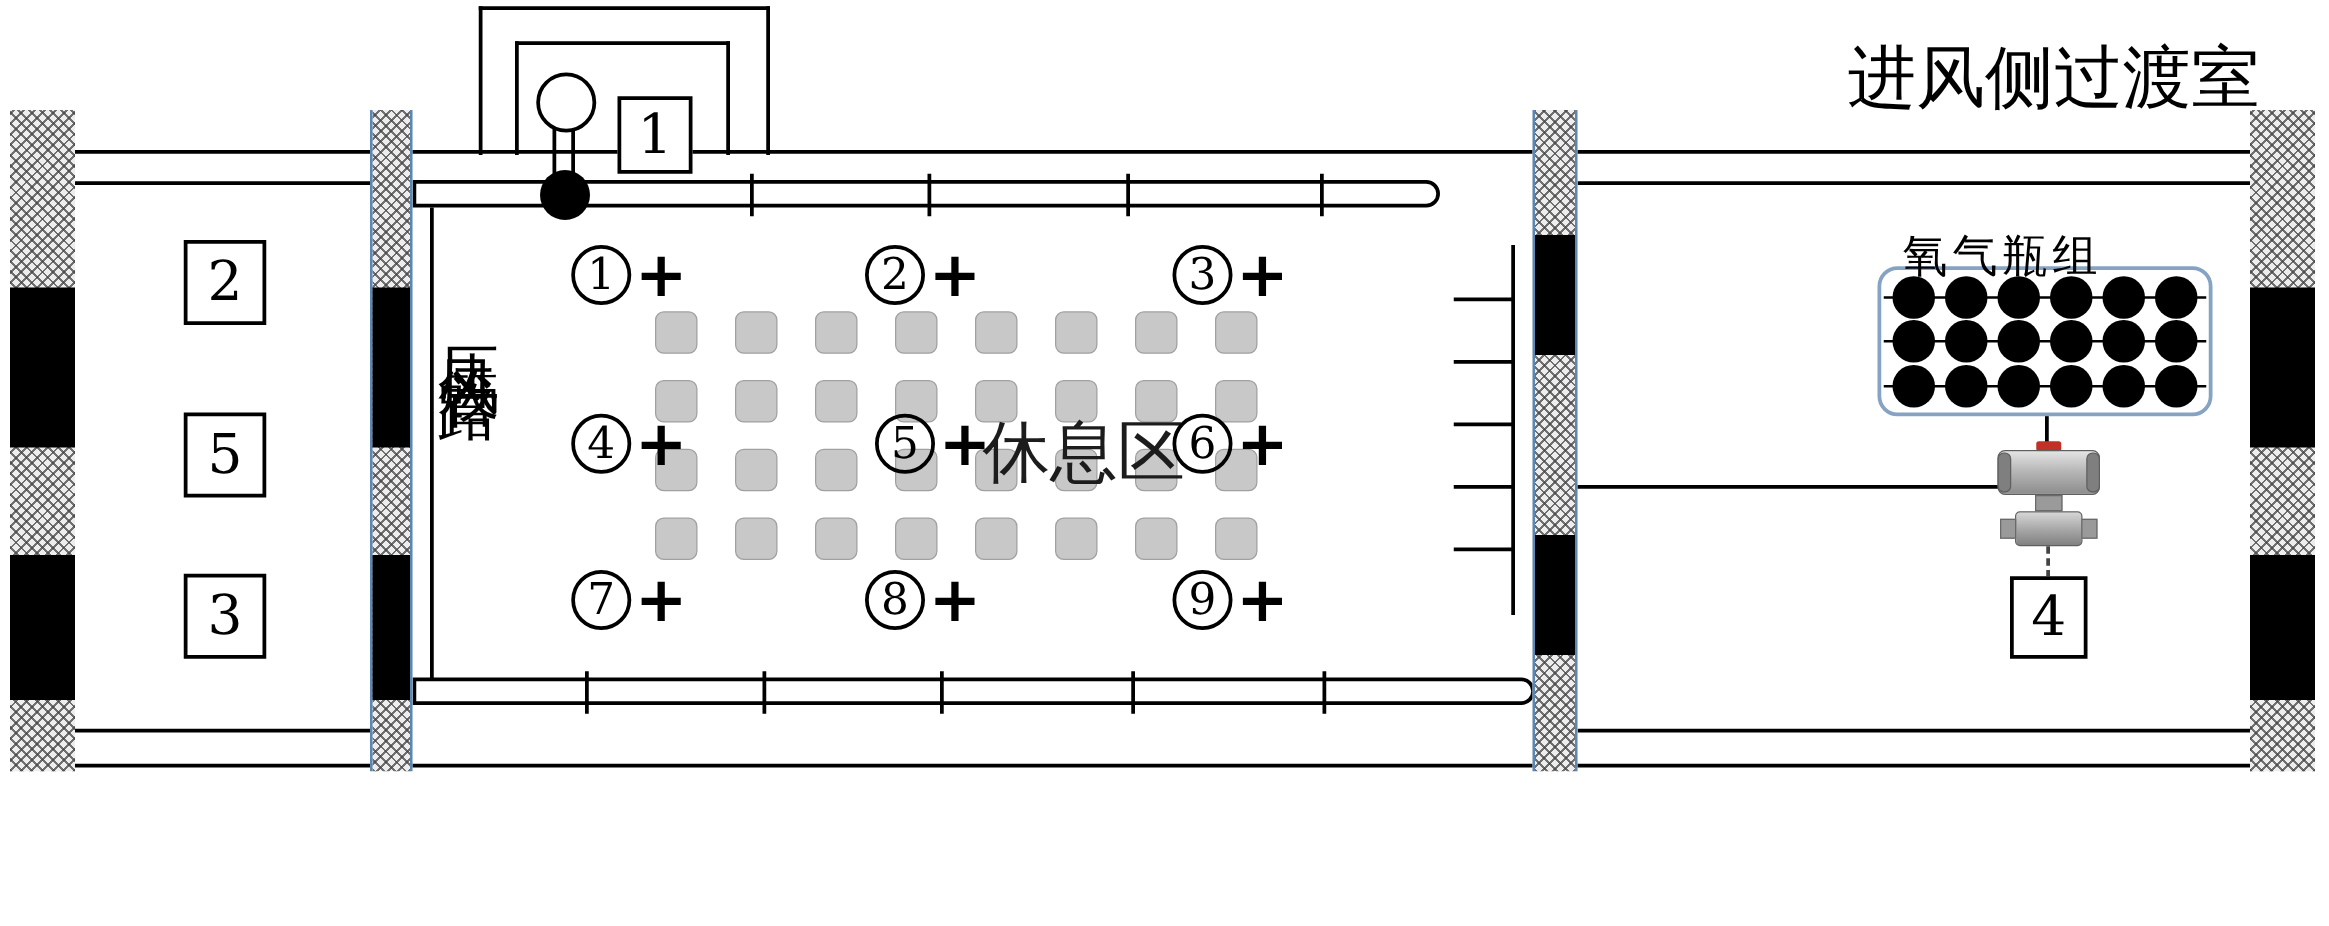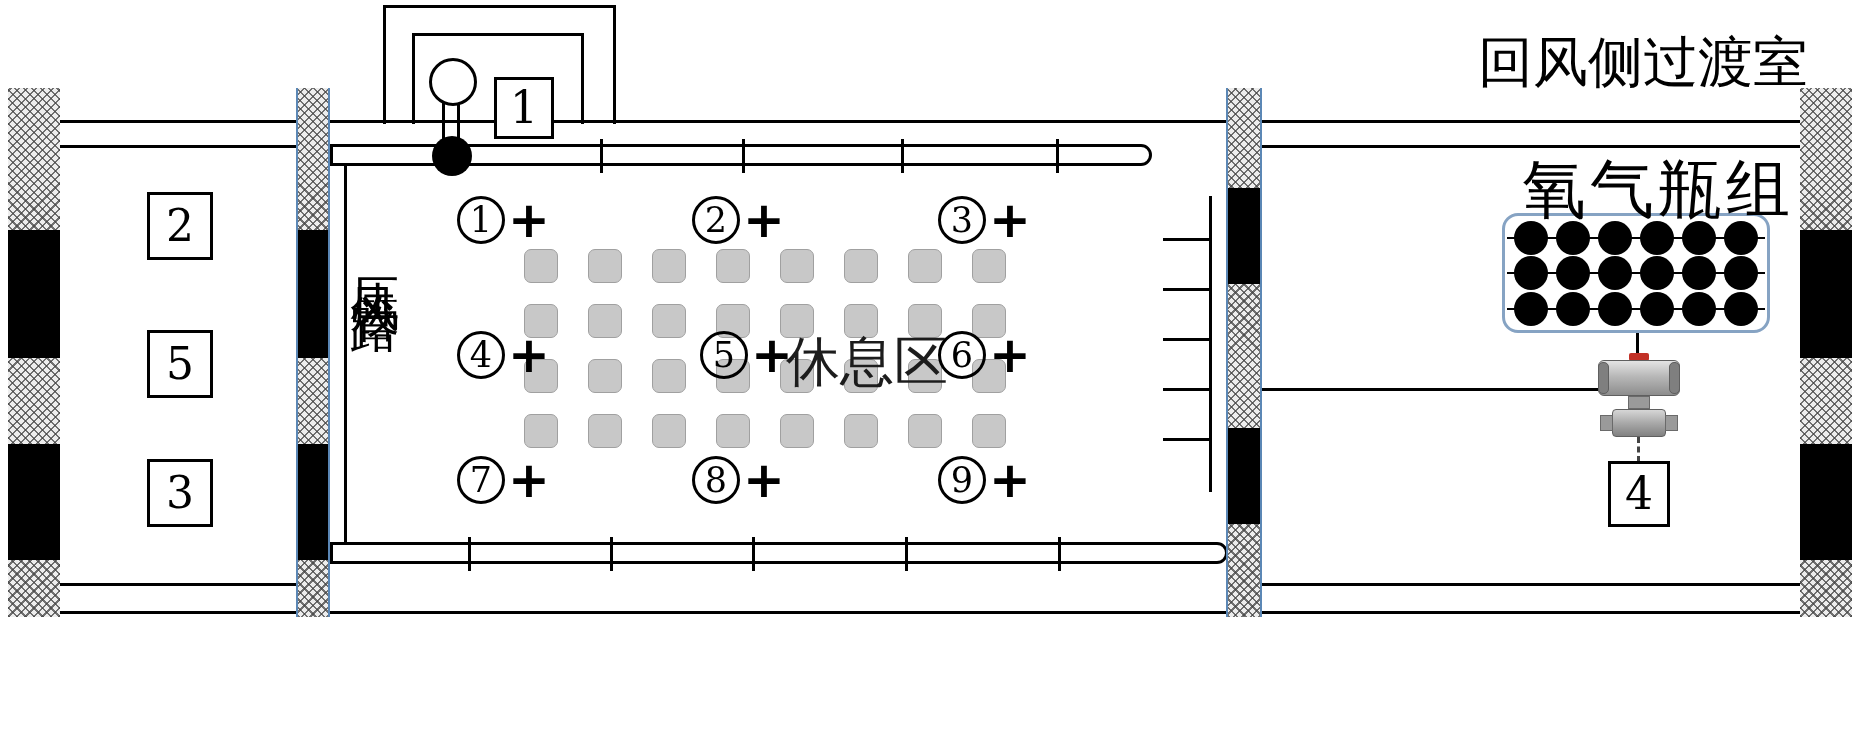--- a/index.html
+++ b/index.html
@@ -39,21 +39,21 @@
   .device-stem { position: absolute; width: 18px; height: 42px; border-left: 3px solid #000; border-right: 3px solid #000; box-sizing: border-box; z-index: 2; }
   .device-dot { position: absolute; width: 40px; height: 40px; background: #000; border-radius: 50%; z-index: 3; }
   
   .numbox {
     position: absolute; border: 3px solid #000; background: #fff; z-index: 3;
     display: flex; align-items: center; justify-content: center;
     font-size: 44px; line-height: 1;
   }
   
   .lbl { position: absolute; white-space: nowrap; z-index: 3; font-size: 55px; line-height: 1.1; }
-  .lbl-oxy { font-size: 64px; letter-spacing: 4px; }
+  .lbl-oxy { font-size: 36px; letter-spacing: 4px; margin-top: 32px; }
   .lbl-vertical {
     position: absolute; writing-mode: vertical-rl; text-orientation: upright;
     font-size: 50px; letter-spacing: 9px; z-index: 3; line-height: 1;
   }
   .lbl-rest { position: absolute; font-size: 54px; color: #1c1c1c; z-index: 3; white-space: nowrap; }
   
   .mpoint { position: absolute; display: flex; align-items: center; z-index: 3; }
   .mp-circle {
     width: 42px; height: 42px; border: 3px solid #000; border-radius: 50%;
     display: flex; align-items: center; justify-content: center;
@@ -156,21 +156,21 @@
   <div class="numbox" style="left:147px; top:330px; width:60px; height:62px;">
     <span>5</span>
   </div>
   <div class="numbox" style="left:147px; top:459px; width:60px; height:62px;">
     <span>3</span>
   </div>
   <div class="numbox" style="left:1608px; top:461px; width:56px; height:60px;">
     <span>4</span>
   </div>
 
-  <div class="lbl" style="left:1478px; top:32px;">回风侧过渡室</div>
+  <div class="lbl" style="left:1478px; top:32px;">进风侧过渡室</div>
   <div class="lbl lbl-oxy" style="left:1522px; top:154px;">氧气瓶组</div>
   <div class="lbl-vertical" style="left:350px; top:238px;">压风管路</div>
   <div class="lbl-rest" style="left:786px; top:326px;font-family:Liberation Mono, monospace;">休息区</div>
 
   <div class="seat-grid">
       <div class="seat"></div>
       <div class="seat"></div>
       <div class="seat"></div>
       <div class="seat"></div>
       <div class="seat"></div>

